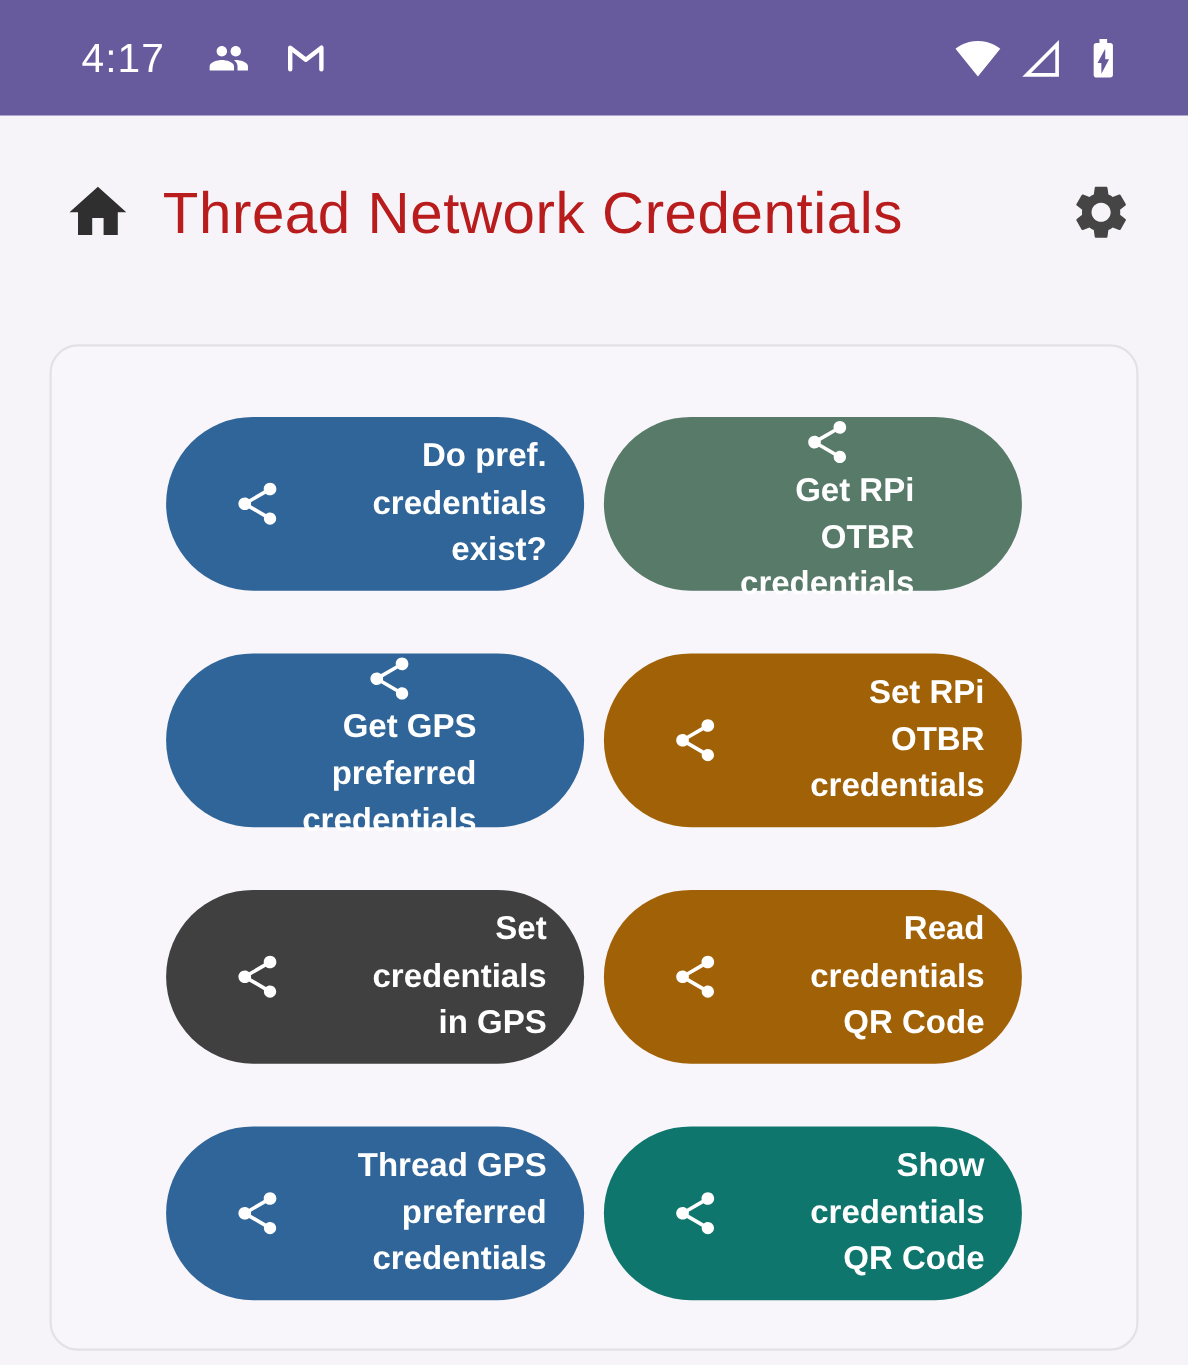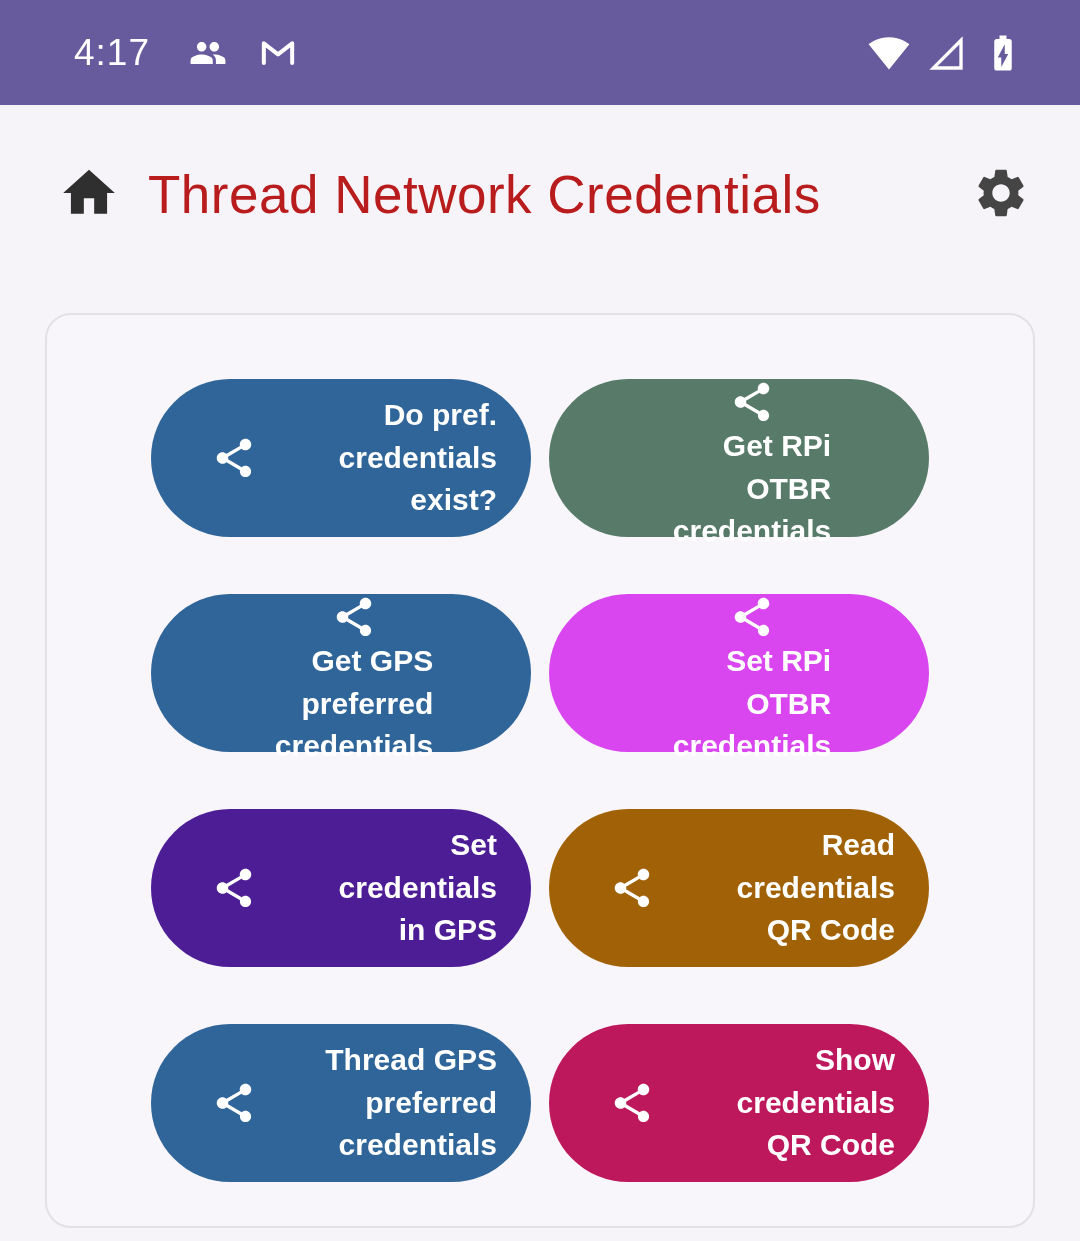--- a/index.html
+++ b/index.html
@@ -172,32 +172,32 @@
       <span class="share">
         <svg width="46" height="46" viewBox="0 0 24 24" fill="#FFFFFF">
             <path d="M18 16.08c-.76 0-1.44.3-1.96.77L8.91 12.7c.05-.23.09-.46.09-.7s-.04-.47-.09-.7l7.05-4.11c.54.5 1.25.81 2.04.81 1.66 0 3-1.34 3-3s-1.34-3-3-3-3 1.34-3 3c0 .24.04.47.09.7L8.04 9.81C7.5 9.31 6.79 9 6 9c-1.66 0-3 1.34-3 3s1.34 3 3 3c.79 0 1.5-.31 2.04-.81l7.12 4.16c-.05.21-.08.43-.08.65 0 1.61 1.31 2.92 2.92 2.92s2.92-1.31 2.92-2.92-1.31-2.92-2.92-2.92z"></path>
           </svg>
       </span>
       <span class="pill-label">Get GPS
 preferred
 credentials</span>
     </button>
 
-    <button class="pill" style="background: #d946ef; color: rgb(255, 255, 255); flex-direction: column;">
+    <button class="pill" style="background: #a16207; color: rgb(255, 255, 255);">
       <span class="share">
         <svg width="46" height="46" viewBox="0 0 24 24" fill="#FFFFFF">
             <path d="M18 16.08c-.76 0-1.44.3-1.96.77L8.91 12.7c.05-.23.09-.46.09-.7s-.04-.47-.09-.7l7.05-4.11c.54.5 1.25.81 2.04.81 1.66 0 3-1.34 3-3s-1.34-3-3-3-3 1.34-3 3c0 .24.04.47.09.7L8.04 9.81C7.5 9.31 6.79 9 6 9c-1.66 0-3 1.34-3 3s1.34 3 3 3c.79 0 1.5-.31 2.04-.81l7.12 4.16c-.05.21-.08.43-.08.65 0 1.61 1.31 2.92 2.92 2.92s2.92-1.31 2.92-2.92-1.31-2.92-2.92-2.92z"></path>
           </svg>
       </span>
       <span class="pill-label">Set RPi
 OTBR
 credentials</span>
     </button>
 
-    <button class="pill" style="background: #4c1d95; color: rgb(255, 255, 255);">
+    <button class="pill" style="background: #404040; color: rgb(255, 255, 255);">
       <span class="share">
         <svg width="46" height="46" viewBox="0 0 24 24" fill="#FFFFFF">
             <path d="M18 16.08c-.76 0-1.44.3-1.96.77L8.91 12.7c.05-.23.09-.46.09-.7s-.04-.47-.09-.7l7.05-4.11c.54.5 1.25.81 2.04.81 1.66 0 3-1.34 3-3s-1.34-3-3-3-3 1.34-3 3c0 .24.04.47.09.7L8.04 9.81C7.5 9.31 6.79 9 6 9c-1.66 0-3 1.34-3 3s1.34 3 3 3c.79 0 1.5-.31 2.04-.81l7.12 4.16c-.05.21-.08.43-.08.65 0 1.61 1.31 2.92 2.92 2.92s2.92-1.31 2.92-2.92-1.31-2.92-2.92-2.92z"></path>
           </svg>
       </span>
       <span class="pill-label">Set
 credentials
 in GPS</span>
     </button>
 
@@ -216,21 +216,21 @@
       <span class="share">
         <svg width="46" height="46" viewBox="0 0 24 24" fill="#FFFFFF">
             <path d="M18 16.08c-.76 0-1.44.3-1.96.77L8.91 12.7c.05-.23.09-.46.09-.7s-.04-.47-.09-.7l7.05-4.11c.54.5 1.25.81 2.04.81 1.66 0 3-1.34 3-3s-1.34-3-3-3-3 1.34-3 3c0 .24.04.47.09.7L8.04 9.81C7.5 9.31 6.79 9 6 9c-1.66 0-3 1.34-3 3s1.34 3 3 3c.79 0 1.5-.31 2.04-.81l7.12 4.16c-.05.21-.08.43-.08.65 0 1.61 1.31 2.92 2.92 2.92s2.92-1.31 2.92-2.92-1.31-2.92-2.92-2.92z"></path>
           </svg>
       </span>
       <span class="pill-label">Thread GPS
 preferred
 credentials</span>
     </button>
 
-    <button class="pill" style="background: #be185d; color: rgb(255, 255, 255); gap: 41px;">
+    <button class="pill" style="background: #0f766e; color: rgb(255, 255, 255); gap: 41px;">
       <span class="share">
         <svg width="46" height="46" viewBox="0 0 24 24" fill="#FFFFFF">
             <path d="M18 16.08c-.76 0-1.44.3-1.96.77L8.91 12.7c.05-.23.09-.46.09-.7s-.04-.47-.09-.7l7.05-4.11c.54.5 1.25.81 2.04.81 1.66 0 3-1.34 3-3s-1.34-3-3-3-3 1.34-3 3c0 .24.04.47.09.7L8.04 9.81C7.5 9.31 6.79 9 6 9c-1.66 0-3 1.34-3 3s1.34 3 3 3c.79 0 1.5-.31 2.04-.81l7.12 4.16c-.05.21-.08.43-.08.65 0 1.61 1.31 2.92 2.92 2.92s2.92-1.31 2.92-2.92-1.31-2.92-2.92-2.92z"></path>
           </svg>
       </span>
       <span class="pill-label">Show
 credentials
 QR Code</span>
     </button>
 

